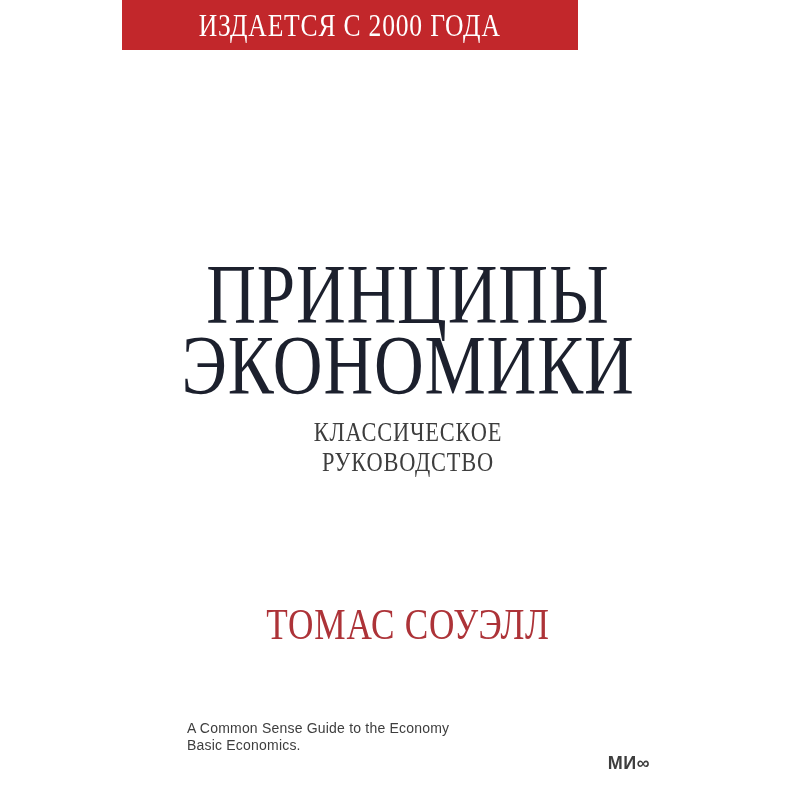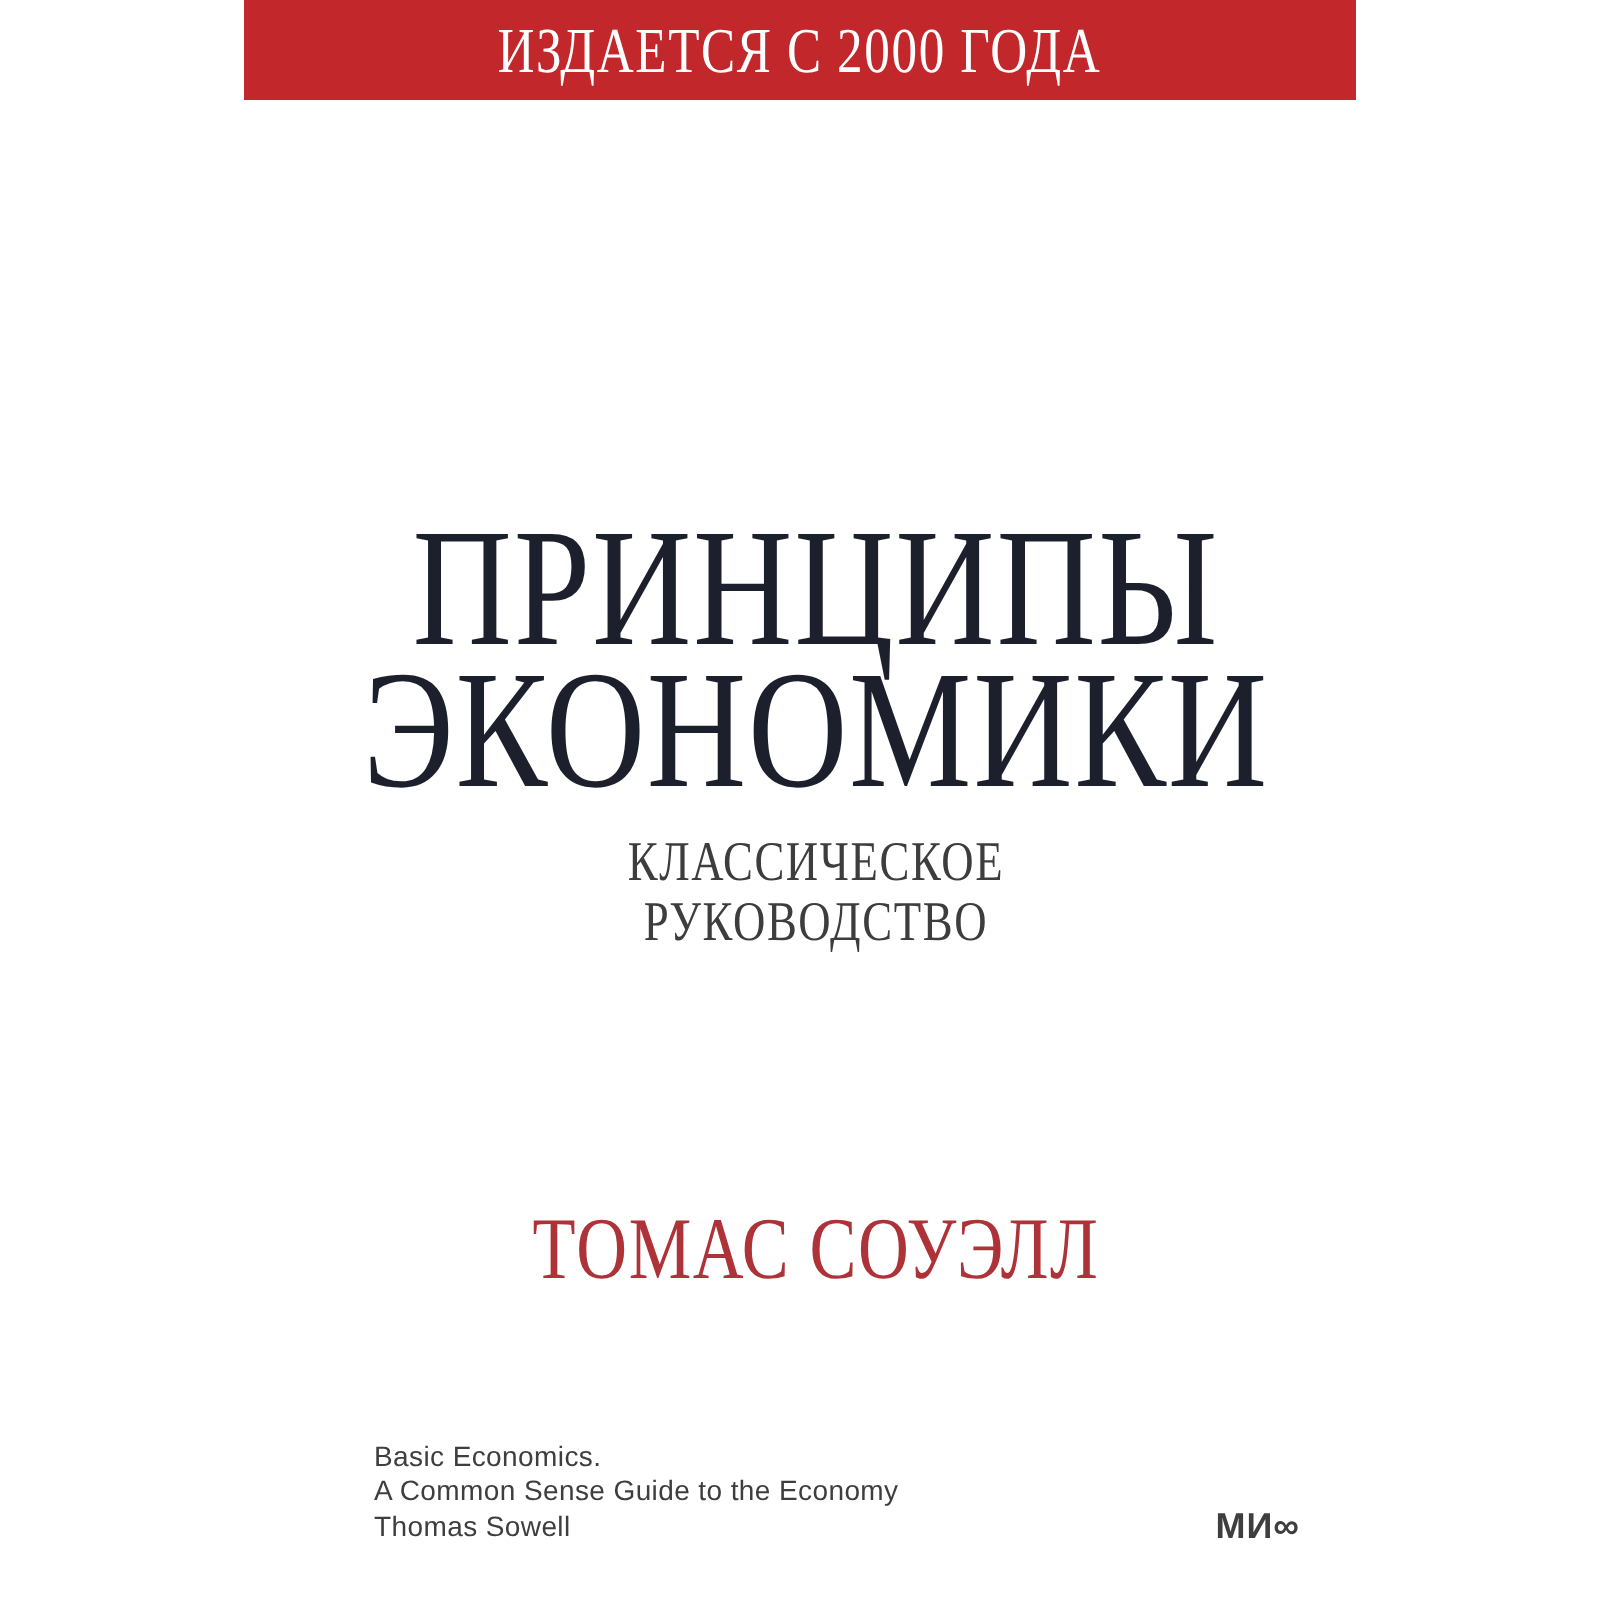--- a/index.html
+++ b/index.html
@@ -22,21 +22,21 @@
     left: 122px;
     top: 0;
     width: 556px;
     height: 800px;
     background: #ffffff;
   }
   .banner {
     position: absolute;
     left: 122px;
     top: 0;
-    width: 556px;
+    width: 456px;
     height: 50px;
     background: #c2272b;
     display: flex;
     align-items: center;
     justify-content: center;
   }
   .banner-label {
     color: #ffffff;
     font-family: "Liberation Serif", serif;
     font-size: 32px;
@@ -132,20 +132,19 @@
   </div>
 
   <div class="subtitle">
     <div>КЛАССИЧЕСКОЕ</div>
     <div>РУКОВОДСТВО</div>
   </div>
 
   <div class="author">ТОМАС СОУЭЛЛ</div>
 
   <div class="orig-info">
+    <div>A Common Sense Guide to the Economy</div>
     <div>Basic Economics.</div>
-    <div>A Common Sense Guide to the Economy</div>
-    <div>Thomas Sowell</div>
   </div>
 
   <div class="publisher-logo">МИ∞</div>
 
 </div>
 
 </body></html>

